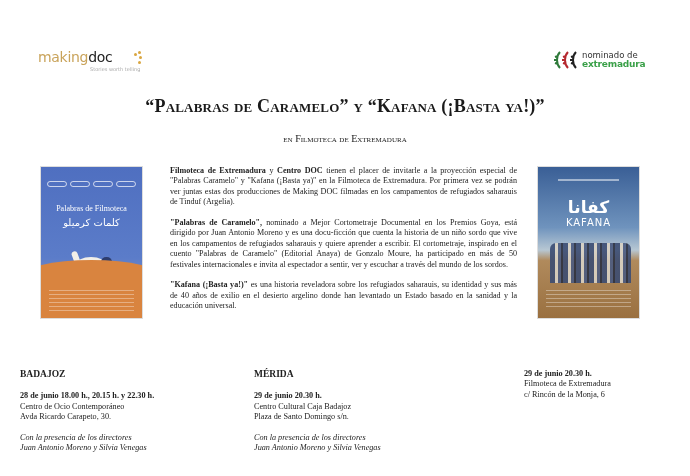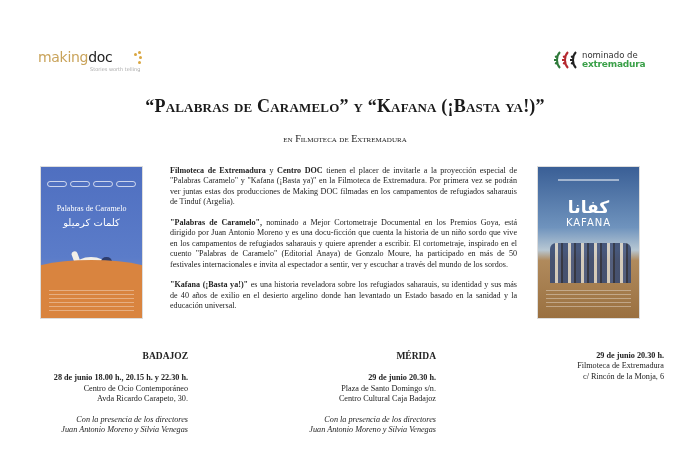--- a/index.html
+++ b/index.html
@@ -40,21 +40,21 @@
   .poster-right .ar { position:absolute; top:30px; width:100%; text-align:center; color:#fff; font-size:17px; font-weight:bold; font-family:"DejaVu Sans",sans-serif; }
   .poster-right .kf { position:absolute; top:50px; width:100%; text-align:center; color:#fff; font-size:10px; font-weight:normal; letter-spacing:1px; font-family:"DejaVu Sans",sans-serif; }
   .poster-right .crowd { position:absolute; top:76px; left:12px; right:8px; height:40px; background:repeating-linear-gradient(90deg, #3b4c72 0 5px, #d9d2c4 5px 8px, #4a5a80 8px 11px, #2a2f3f 11px 13px); border-radius:6px 6px 0 0; opacity:0.9; }
   .poster-right .credits { position:absolute; bottom:8px; left:8px; right:8px; height:20px; background:repeating-linear-gradient(rgba(255,255,255,0.35) 0 1px, transparent 1px 4px); }
   .poster-right .top-credit { position:absolute; top:12px; left:20px; right:20px; height:2px; background:rgba(255,255,255,0.5); }
 
   .body-text { position:absolute; left:170px; top:166px; width:347px; font-size:8.1px; line-height:10.4px; text-align:justify; color:#222; }
   .body-text p { margin-bottom:10.4px; }
   .body-text b { font-weight:bold; }
 
-  .venue { position:absolute; top:351px; text-align:right; font-size:8.2px; line-height:10.4px; color:#222; }
+  .venue { position:absolute; top:369px; text-align:left; font-size:8.2px; line-height:10.4px; color:#222; }
   .venue .city { font-weight:bold; font-size:9.5px; margin-bottom:12px; }
   .venue .date { font-weight:bold; }
   .venue .note { font-style:italic; margin-top:10px; }
   .v-bad { left:20px; width:168px; }
   .v-mer { left:254px; width:182px; }
   .v-cac { left:524px; width:140px; }
 </style>
 </head>
 <body>
 
@@ -82,21 +82,21 @@
 <div class="title title1">“Palabras de Caramelo” y “Kafana (¡Basta ya!)”</div>
 <div class="title title2">en Filmoteca de Extremadura</div>
 
 <div class="poster poster-left">
   <div class="laurels">
       <span></span>
       <span></span>
       <span></span>
       <span></span>
     </div>
-  <div class="ptitle">Palabras de Caramelo</div>
+  <div class="ptitle">Palabras de Filmoteca</div>
   <div class="parabic">كلمات كرميلو</div>
   <div class="camel-neck"></div>
   <div class="camel"></div>
   <div class="leg" style="left:38px"></div>
   <div class="leg" style="left:58px"></div>
   <div class="boy"></div>
   <div class="dune"></div>
   <div class="credits"></div>
 </div>
 
@@ -119,22 +119,22 @@
   <div class="date">28 de junio 18.00 h., 20.15 h. y 22.30 h.</div>
   <div>Centro de Ocio Contemporáneo</div>
   <div>Avda Ricardo Carapeto, 30.</div>
   <div class="note">Con la presencia de los directores</div>
   <div style="font-style:italic">Juan Antonio Moreno y Silvia Venegas</div>
 </div>
 
 <div class="venue v-mer">
   <div class="city">MÉRIDA</div>
   <div class="date">29 de junio 20.30 h.</div>
+  <div>Centro Cultural Caja Badajoz</div>
   <div>Plaza de Santo Domingo s/n.</div>
-  <div>Centro Cultural Caja Badajoz</div>
   <div class="note">Con la presencia de los directores</div>
   <div style="font-style:italic">Juan Antonio Moreno y Silvia Venegas</div>
 </div>
 
 <div class="venue v-cac">
   <div class="date">29 de junio 20.30 h.</div>
   <div>Filmoteca de Extremadura</div>
   <div>c/ Rincón de la Monja, 6</div>
 </div>
 

